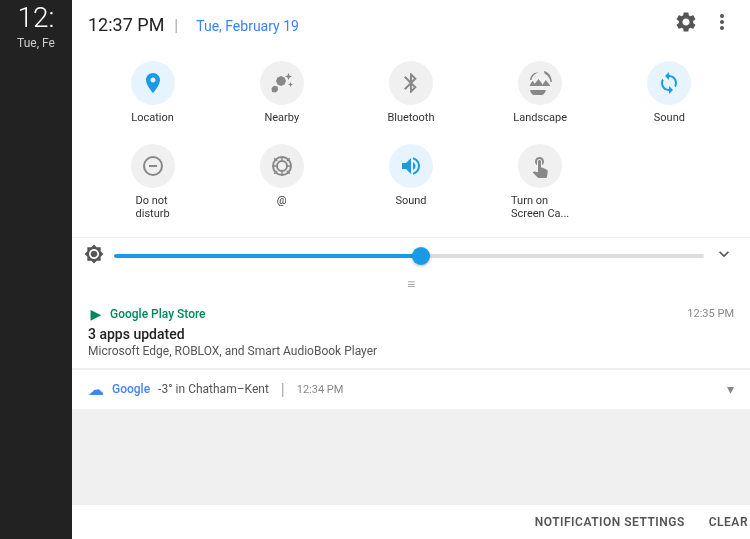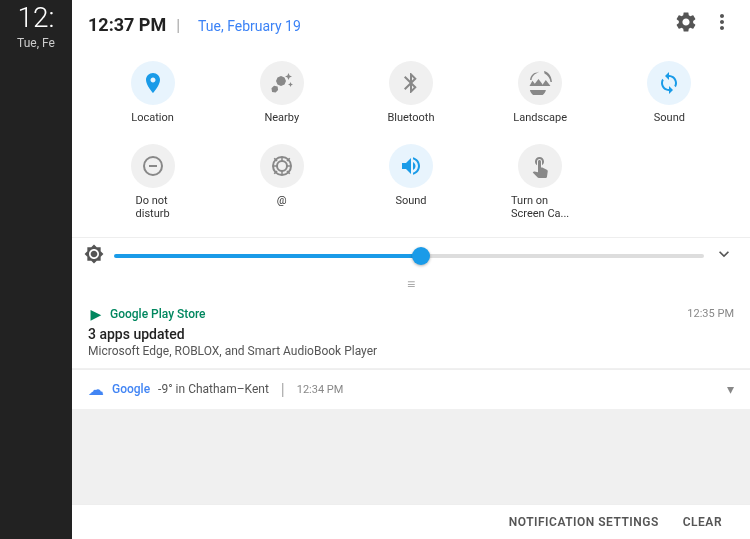--- a/index.html
+++ b/index.html
@@ -45,21 +45,21 @@
     .header {
       display: flex;
       align-items: center;
       justify-content: space-between;
       padding: 10px 16px 6px 16px;
       background: #fff;
     }
 
     .header-time {
       font-size: 18px;
-      font-weight: 700;
+      font-weight: 400;
       color: #222;
     }
 
     .header-date {
       font-size: 14px;
       font-weight: 400;
       color: #3b82f6;
       margin-left: 8px;
     }
 
@@ -260,21 +260,21 @@
       font-size: 14px;
       cursor: pointer;
       margin-left: auto;
     }
 
     .footer {
       background: #fff;
       display: flex;
       justify-content: flex-end;
       align-items: center;
-      padding: 10px 28px;
+      padding: 10px 2px;
       gap: 24px;
       border-top: 1px solid #eee;
     }
 
     .footer-btn {
       font-size: 12px;
       font-weight: 600;
       color: #555;
       letter-spacing: 0.5px;
       cursor: pointer;
@@ -438,21 +438,21 @@
         <span class="notif-app-name">Google Play Store</span>
         <span class="notif-time">12:35 PM</span>
       </div>
       <div class="notif-title">3 apps updated</div>
       <div class="notif-body">Microsoft Edge, ROBLOX, and Smart AudioBook Player</div>
     </div>
 
     <div class="notification-card2">
       <span style="color:#4285f4; font-size:16px;">☁</span>
       <span class="notif2-app">Google</span>
-      <span class="notif2-info">-9° in Chatham–Kent</span>
+      <span class="notif2-info">-3° in Chatham–Kent</span>
       <span style="color:#aaa; margin: 0 4px;">|</span>
       <span class="notif2-time">12:34 PM</span>
       <span class="notif2-expand">▾</span>
     </div>
   </div>
 
   <div class="footer">
     <span class="footer-btn">NOTIFICATION SETTINGS</span>
     <span class="footer-btn">CLEAR</span>
   </div>

